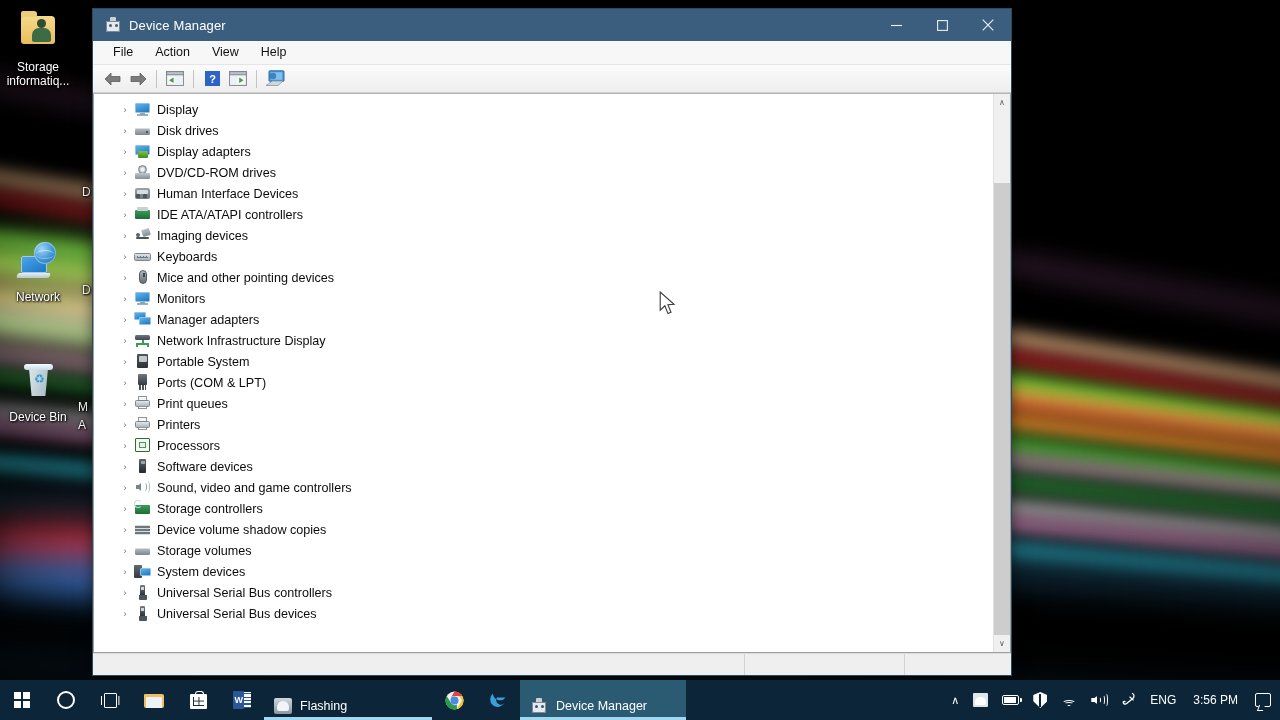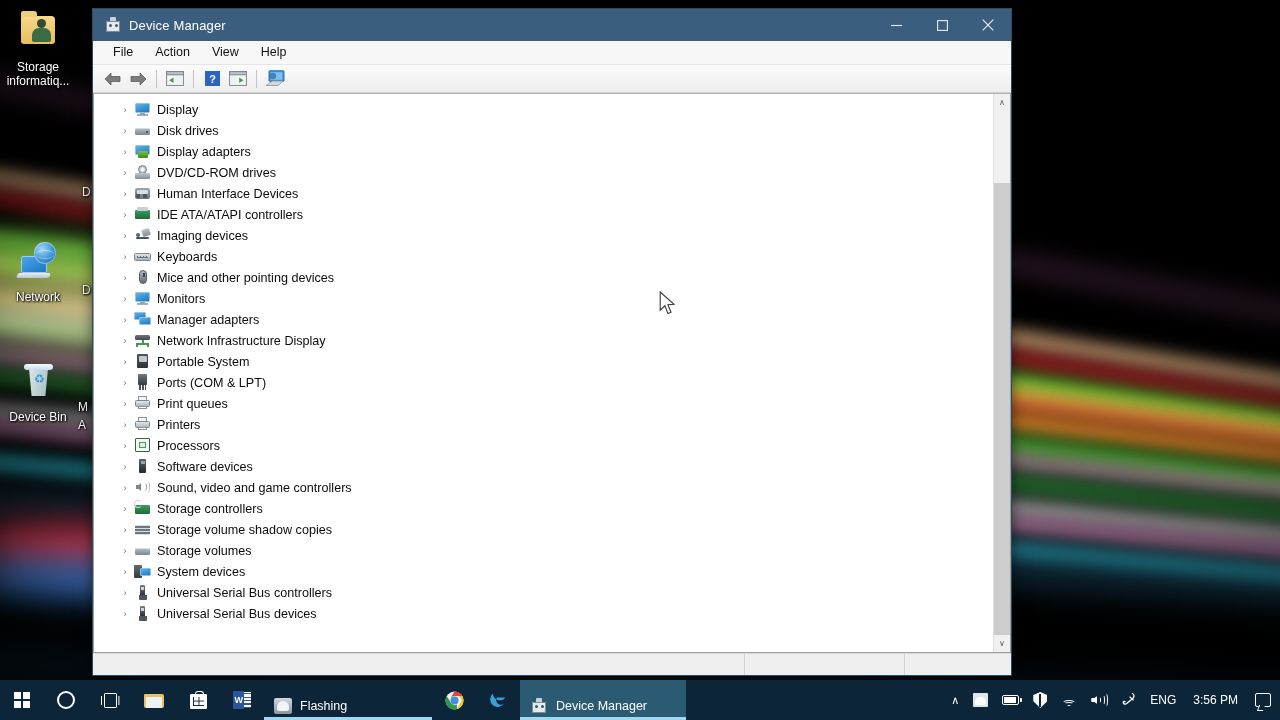--- a/index.html
+++ b/index.html
@@ -779,21 +779,21 @@
               <i class="d-stc-c"></i>
             </span>
           <span class="tlabel">Storage controllers</span>
         </div>
 
         <div class="trow">
           <span class="chev">›</span>
           <span class="dicon">
               <i class="d-svs"></i>
             </span>
-          <span class="tlabel">Storage volume shadow copies</span>
+          <span class="tlabel">Device volume shadow copies</span>
         </div>
 
         <div class="trow">
           <span class="chev">›</span>
           <span class="dicon">
               <i class="d-sv"></i>
             </span>
           <span class="tlabel">Storage volumes</span>
         </div>
 

